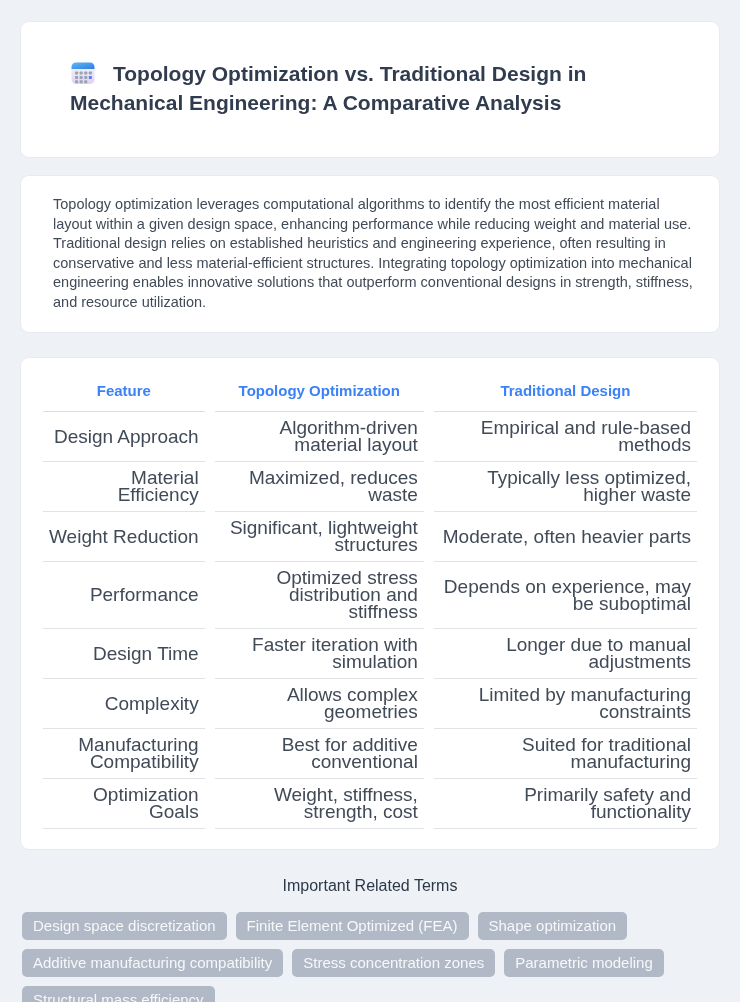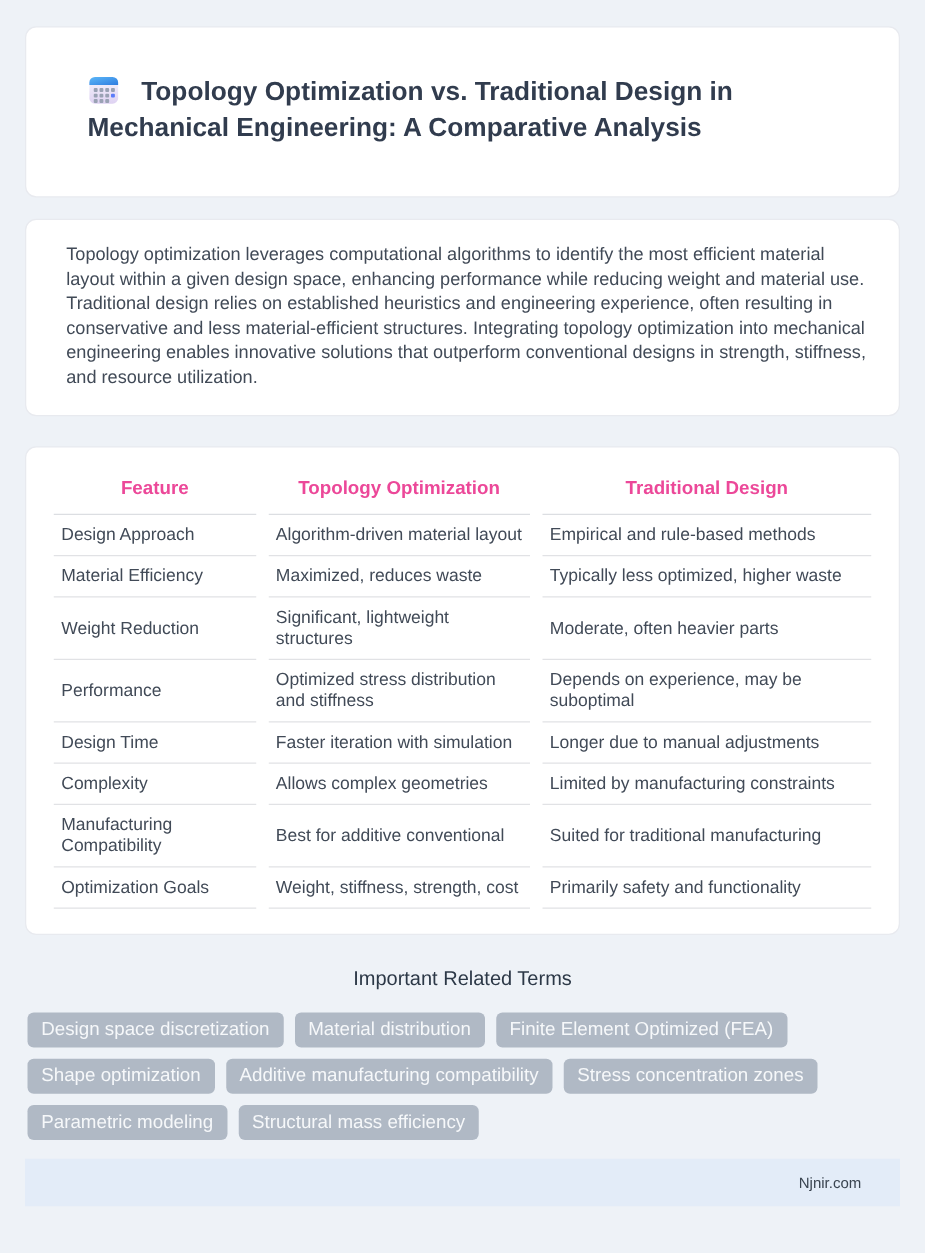--- a/index.html
+++ b/index.html
@@ -60,30 +60,30 @@
     border-collapse:separate;
     border-spacing:10px 0;
     table-layout:fixed;
   }
   col.c-feature{width:25.5%;}
   col.c-topology{width:33%;}
   col.c-traditional{width:41.5%;}
   table.compare th{
     font-size:15px;
     font-weight:700;
-    color:#ec4899;
+    color:#3b82f6;
     text-align:center;
     padding:4px 6px 12px 6px;
     border-bottom:1px solid var(--table-border);
   }
   table.compare td{
-    font-size:14px;
+    font-size:19px;
     line-height:17px;
     color:var(--body-text);
-    text-align:left;
+    text-align:right;
     vertical-align:middle;
     padding:7px 6px 8px 6px;
     border-bottom:1px solid #e1e2e5;
   }
   
   .terms-heading{
     margin:27px 0 17px 0;
     text-align:center;
     font-size:16px;
     font-weight:400;
@@ -219,21 +219,20 @@
           <td>Weight, stiffness, strength, cost</td>
           <td>Primarily safety and functionality</td>
         </tr>
       </tbody>
     </table>
   </div>
 
   <h2 class="terms-heading">Important Related Terms</h2>
   <div class="chips">
     <button class="chip">Design space discretization</button>
-    <button class="chip">Material distribution</button>
     <button class="chip">Finite Element Optimized (FEA)</button>
     <button class="chip">Shape optimization</button>
     <button class="chip">Additive manufacturing compatibility</button>
     <button class="chip">Stress concentration zones</button>
     <button class="chip">Parametric modeling</button>
     <button class="chip">Structural mass efficiency</button>
   </div>
 
   <div class="footer-bar">
     <a href="#" class="footer-site">Njnir.com</a>

